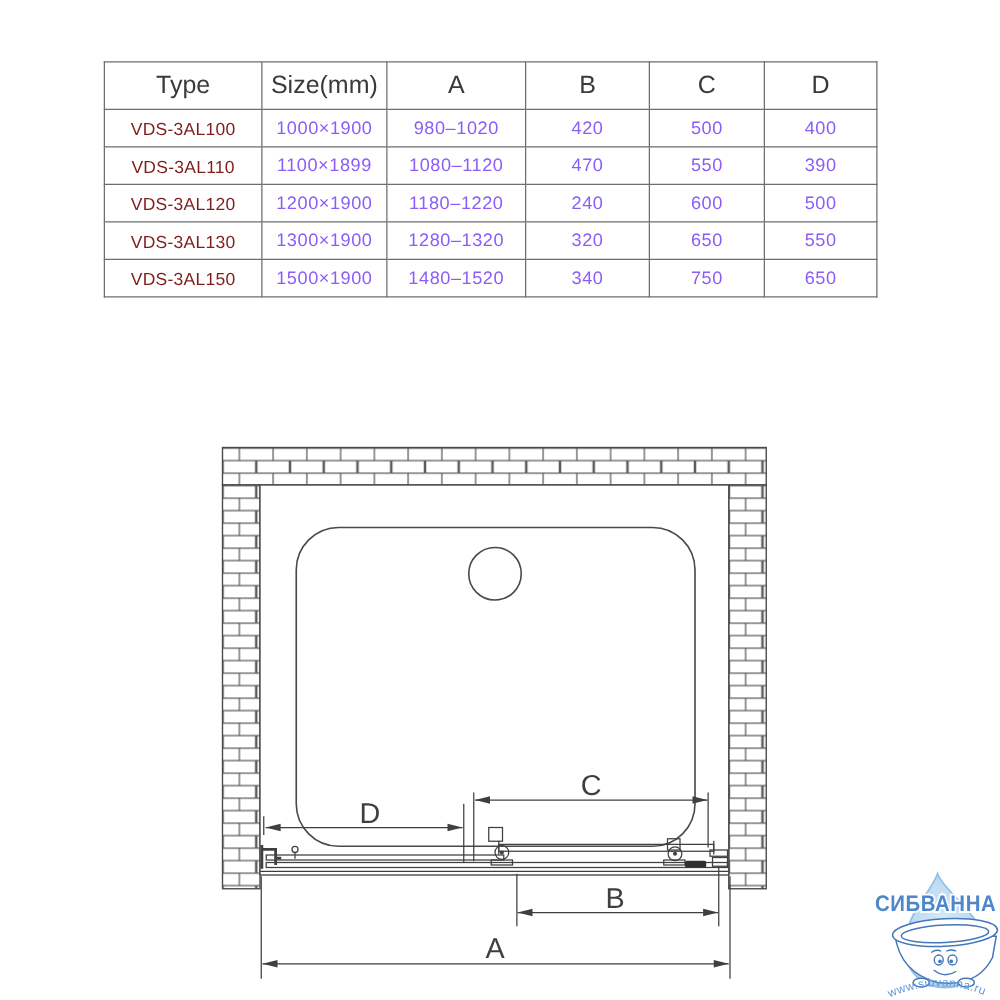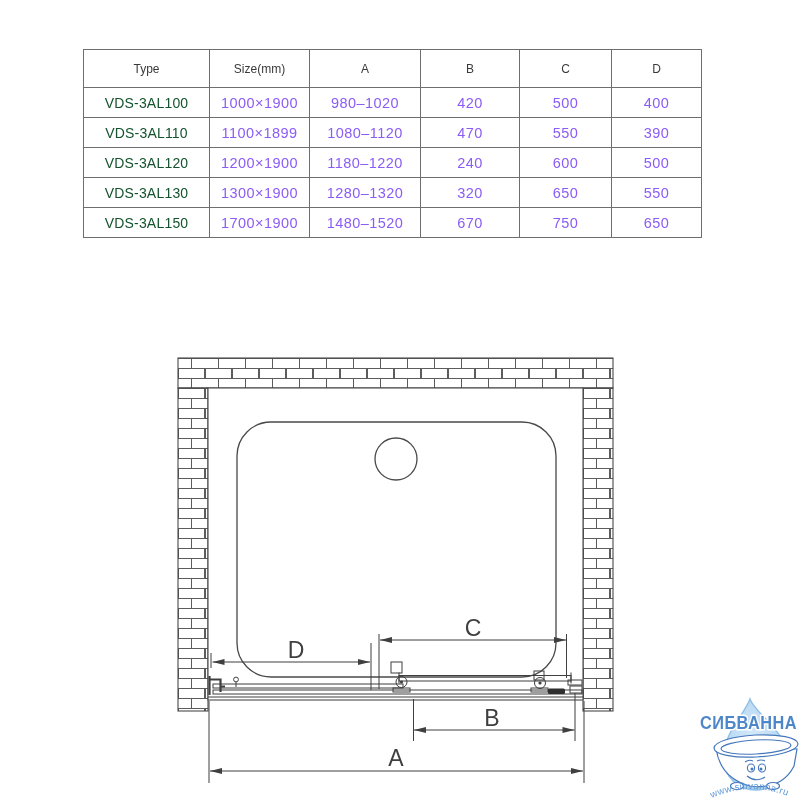--- a/index.html
+++ b/index.html
@@ -3,23 +3,23 @@
 <meta charset="utf-8">
 <style>
   *{margin:0;padding:0;box-sizing:border-box}
   html,body{background:#fff}
   body{width:800px;height:800px;font-family:"Liberation Sans",sans-serif}
   .stage{position:relative;width:800px;height:800px;background:#fff;overflow:hidden}
 
   
   .spec-table{position:absolute;left:83px;top:49px;border-collapse:collapse;table-layout:fixed;background:#fff}
   .spec-table th,.spec-table td{border:1px solid #6e6e6e;text-align:center;vertical-align:middle;white-space:nowrap}
-  .spec-table th{height:38px;font-size:12px;font-weight:400;color:#3a3a3a}
+  .spec-table th{height:38px;font-size:20px;font-weight:400;color:#3a3a3a}
   .spec-table td{height:30px}
-  .tname{font-size:14px;color:#14532d;letter-spacing:.2px}
+  .tname{font-size:14px;color:#7f1d1d;letter-spacing:.2px}
   .num{font-size:14.5px;color:#8b5cf6;letter-spacing:.45px}
 
   
   .drawing{position:absolute;left:0;top:0;width:800px;height:800px}
   .dimtext{font-family:"Liberation Sans",sans-serif;font-size:23px;fill:#3f3f3f;stroke:none}
   .brand{font-family:"Liberation Sans",sans-serif;font-weight:bold;font-size:18px;
          fill:#4e87c9;stroke:#ffffff;stroke-width:3px;paint-order:stroke;letter-spacing:.5px}
   .urltext{font-family:"Liberation Sans",sans-serif;font-size:9.5px;fill:#5f9ad8;letter-spacing:.4px;stroke:none}
 </style>
 </head>
@@ -74,23 +74,23 @@
       <tr>
         <td class="tname">VDS-3AL130</td>
         <td class="num">1300×1900</td>
         <td class="num">1280–1320</td>
         <td class="num">320</td>
         <td class="num">650</td>
         <td class="num">550</td>
       </tr>
       <tr>
         <td class="tname">VDS-3AL150</td>
-        <td class="num">1700×1900</td>
+        <td class="num">1500×1900</td>
         <td class="num">1480–1520</td>
-        <td class="num">670</td>
+        <td class="num">340</td>
         <td class="num">750</td>
         <td class="num">650</td>
       </tr>
     </tbody>
   </table>
 
   <svg class="drawing" viewBox="0 0 800 800">
     <defs>
       <pattern id="brick" width="27" height="20" patternUnits="userSpaceOnUse" patternTransform="translate(178,358)">
         <rect width="27" height="20" fill="#ffffff"></rect>

